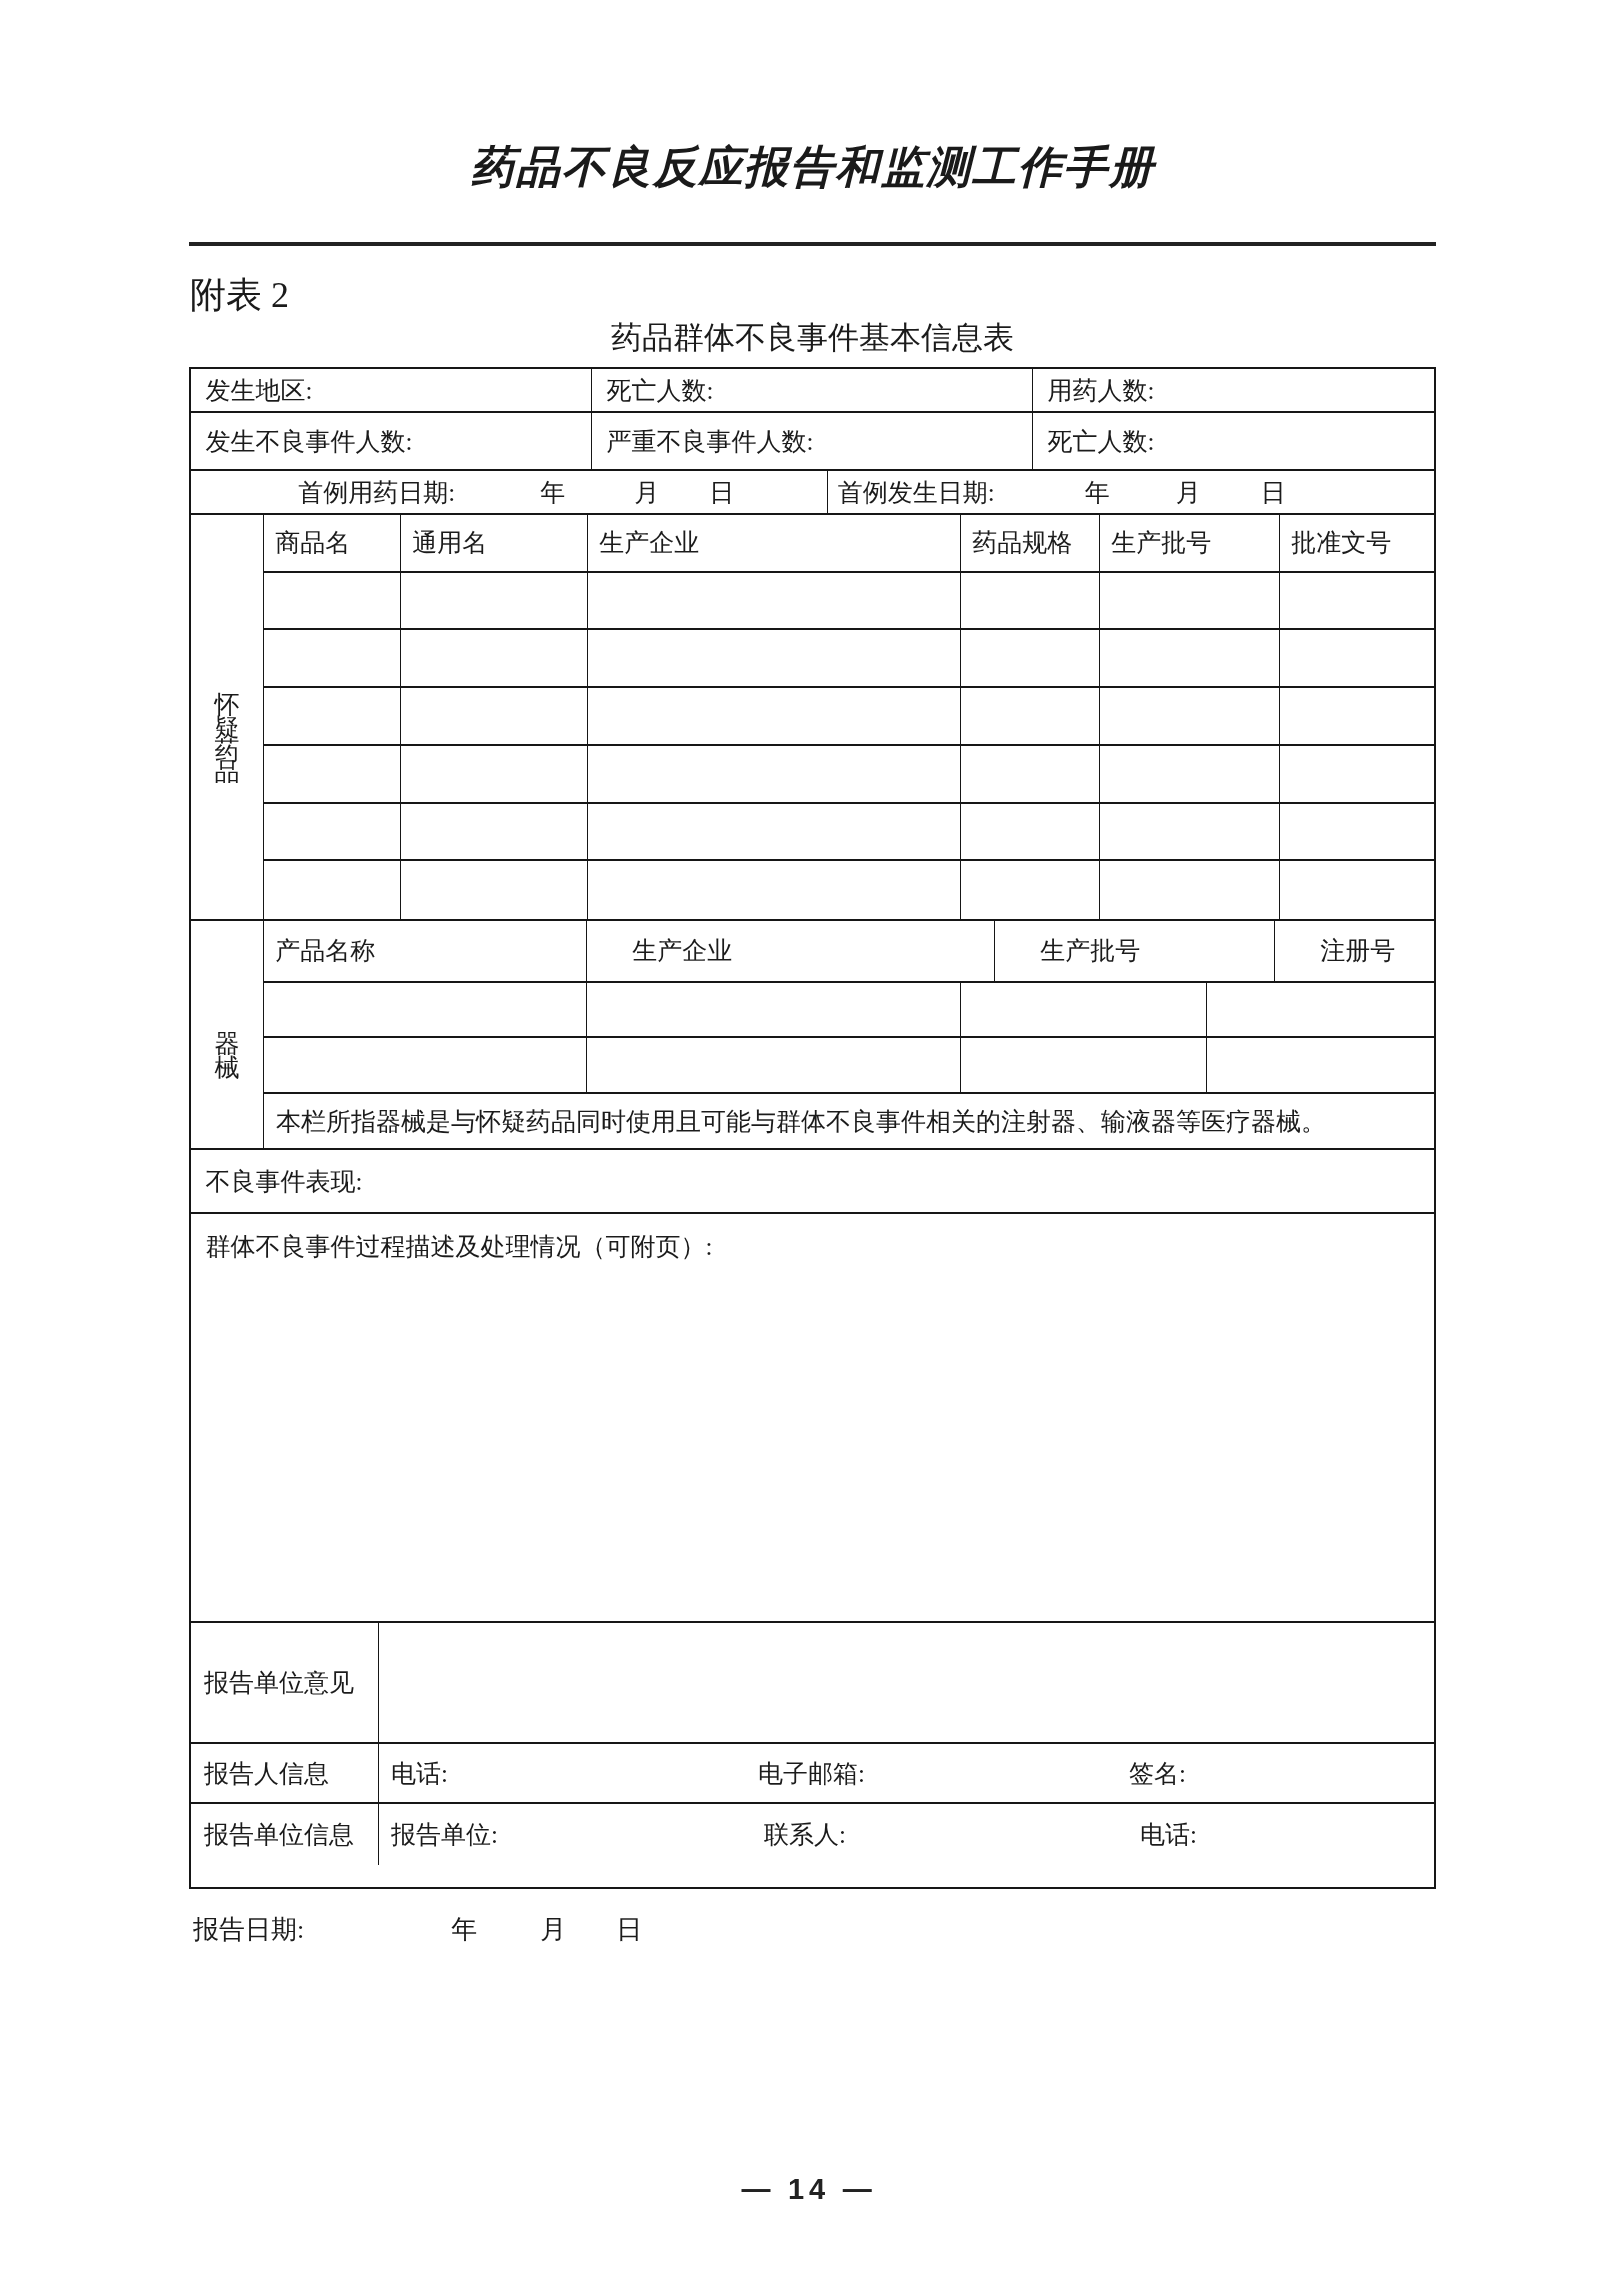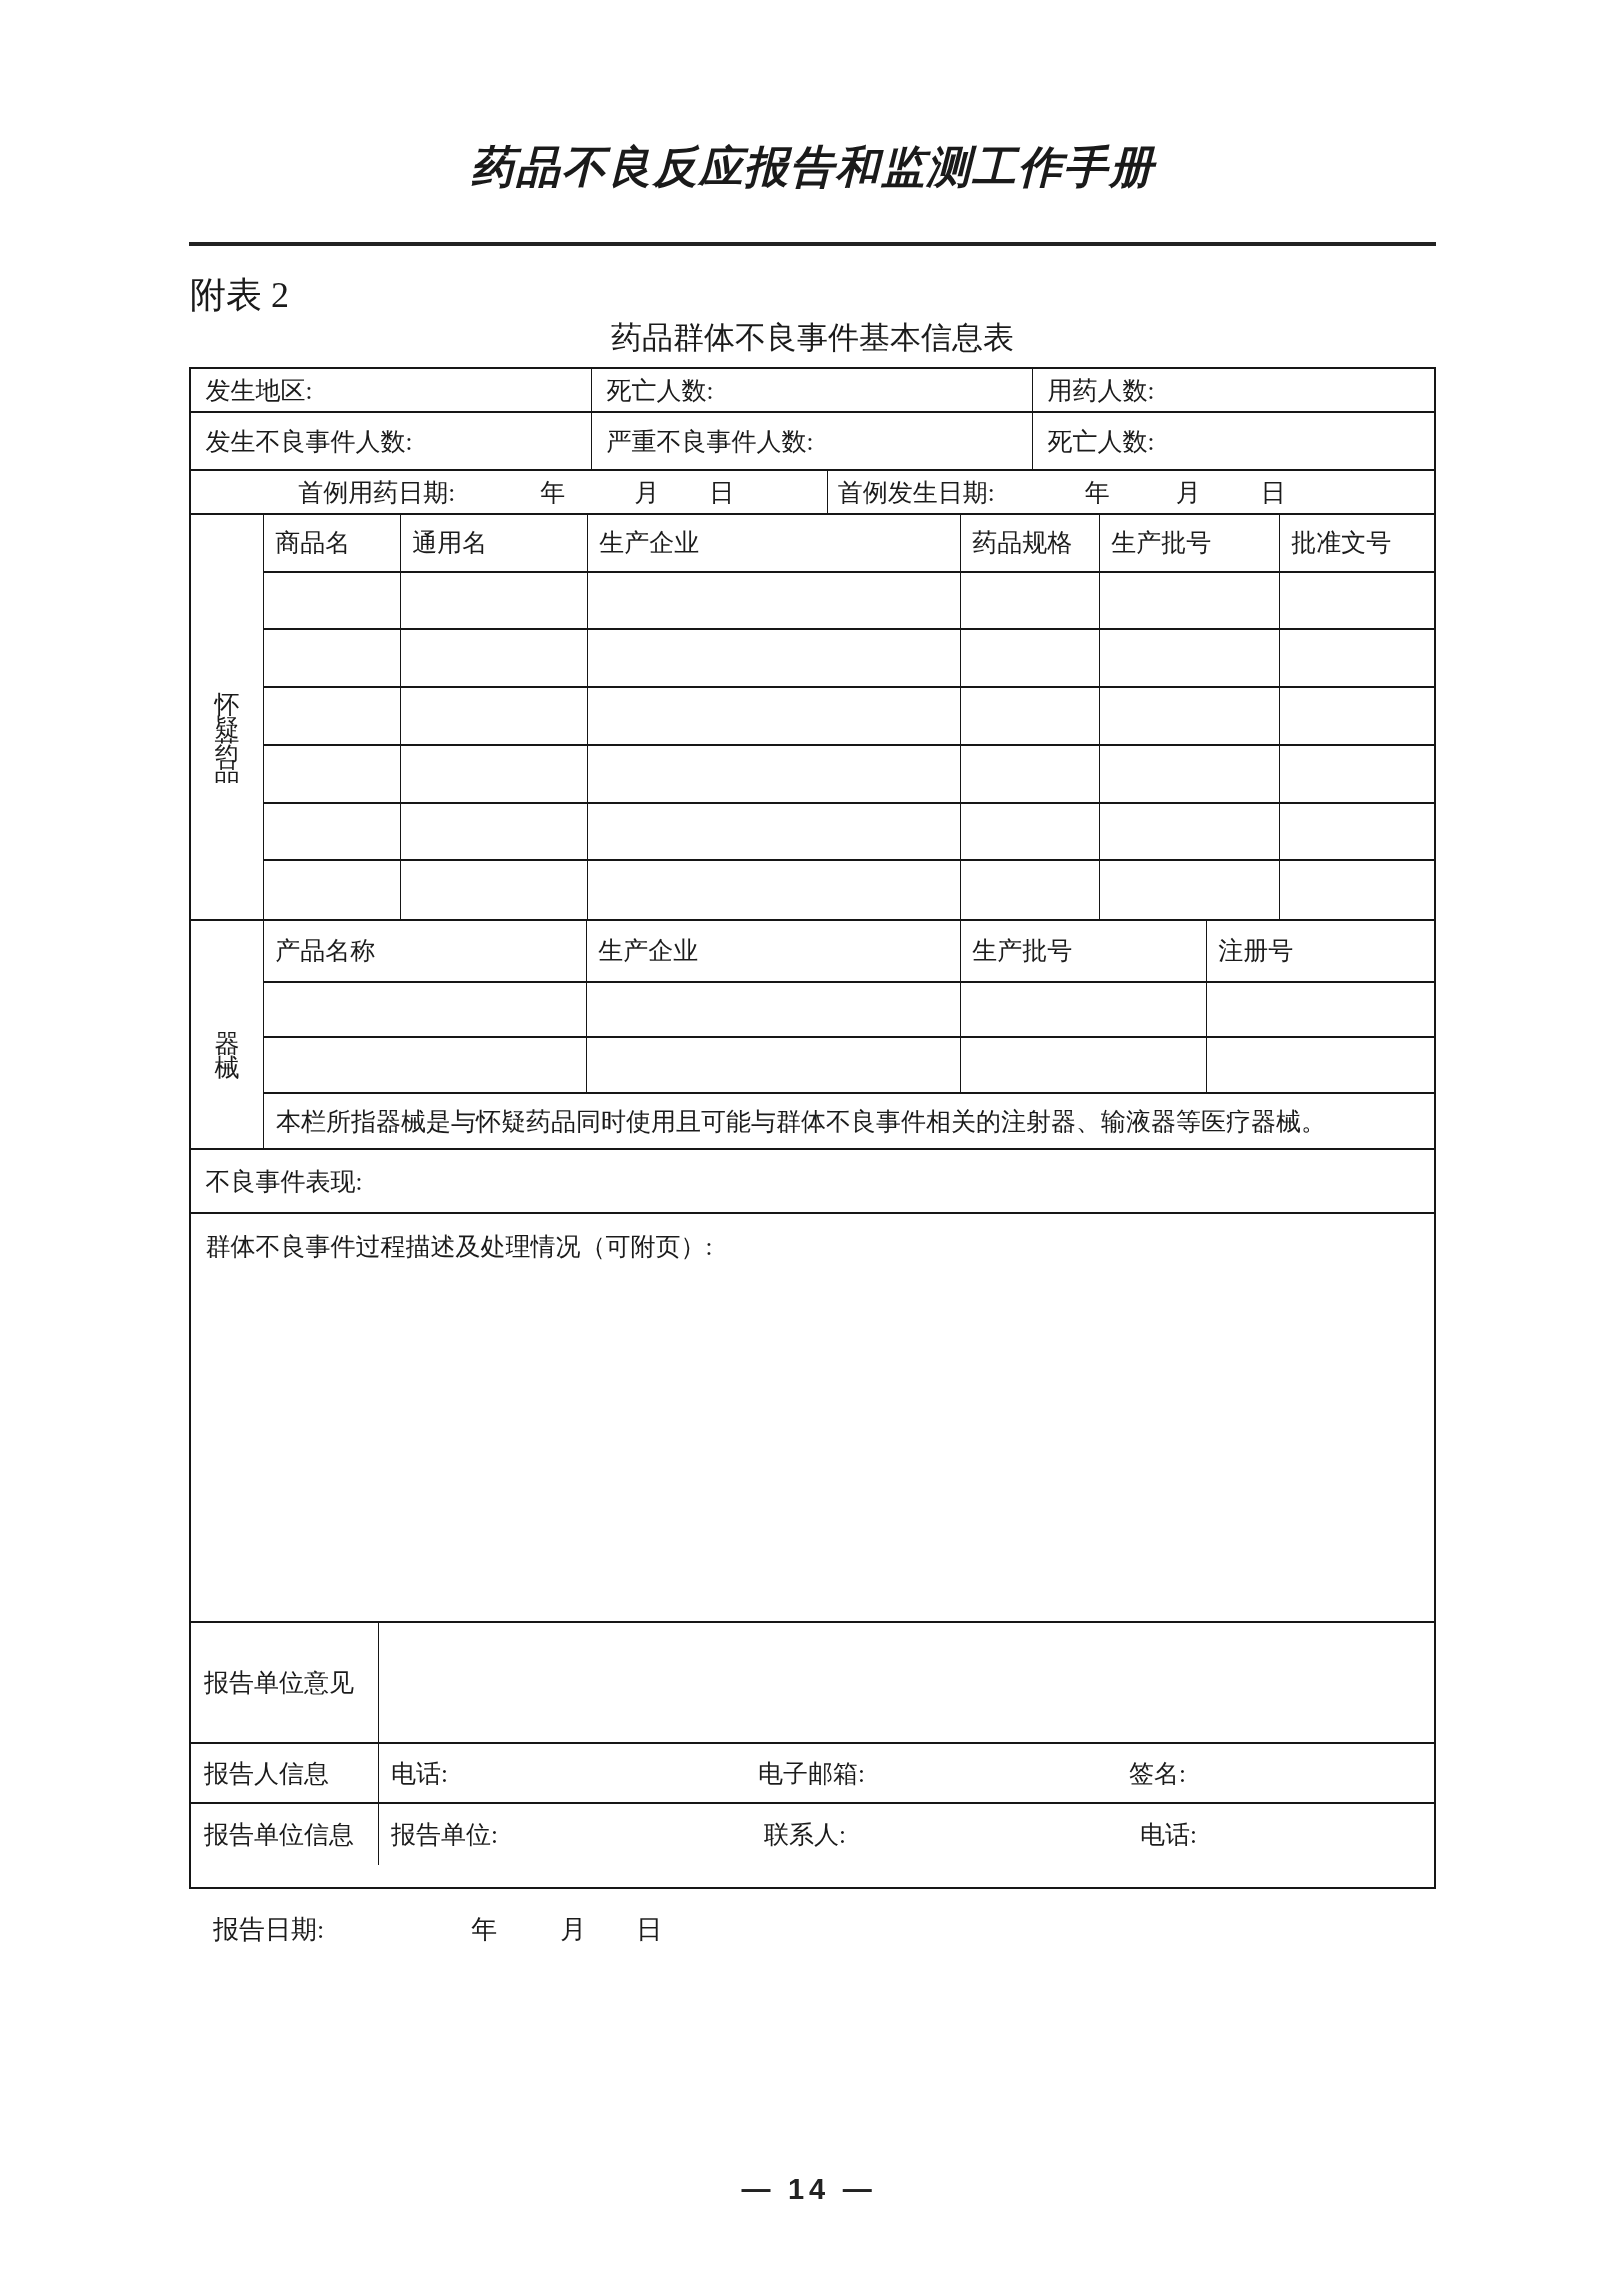--- a/index.html
+++ b/index.html
@@ -45,21 +45,21 @@
   .row{display:flex;border-bottom:2.4px solid #161616;box-sizing:border-box;}
   .row.last{border-bottom:none;}
   .cell{
     box-sizing:border-box;border-right:1.6px solid #161616;
     display:flex;align-items:center;
     padding-left:14.5px;overflow:hidden;white-space:nowrap;
   }
   .cell.endc{border-right:none;}
   .grow{flex:1 1 auto;}
 
-  .h74{height:44px;}.h72{height:58px;}.h71{height:64px;}.h69{height:56px;}
+  .h74{height:44px;}.h72{height:58px;}.h71{height:64px;gap:34px;}.h69{height:56px;}
   .h150{height:121px;}.h75{height:60px;}.h76{height:61px;}.h508{height:409px;}
 
   .c497{flex:0 0 401px;}.c547{flex:0 0 441px;}
   .c790{flex:0 0 637px;justify-content:center;}
   .c233{flex:0 0 188px;}
   .c170{flex:0 0 137px;}.c232{flex:0 0 187px;}.c463{flex:0 0 373px;}
   .c172{flex:0 0 139px;}.c223{flex:0 0 180px;}
   .c401{flex:0 0 323px;}.c464{flex:0 0 374px;}.c305{flex:0 0 246px;}
 
   
@@ -78,21 +78,21 @@
   .h284{height:229px;}
 
   .date-cell span{display:inline-block;}
   .unit{margin-left:0;}
 
   .top-align{align-items:flex-start;padding-top:16px;}
 
   
   .report-date{
     position:absolute;top:1912px;left:193px;
-    font-size:26px;display:flex;align-items:center;margin-left:20px;
+    font-size:26px;display:flex;align-items:center;
   }
   .report-date span{display:inline-block;}
   .page-number{
     position:absolute;top:2173px;left:0;width:1618px;
     text-align:center;
     font-family:"Liberation Sans", sans-serif;
     font-size:29px;font-weight:bold;color:#222;
     letter-spacing:4.8px;
   }
 </style>

